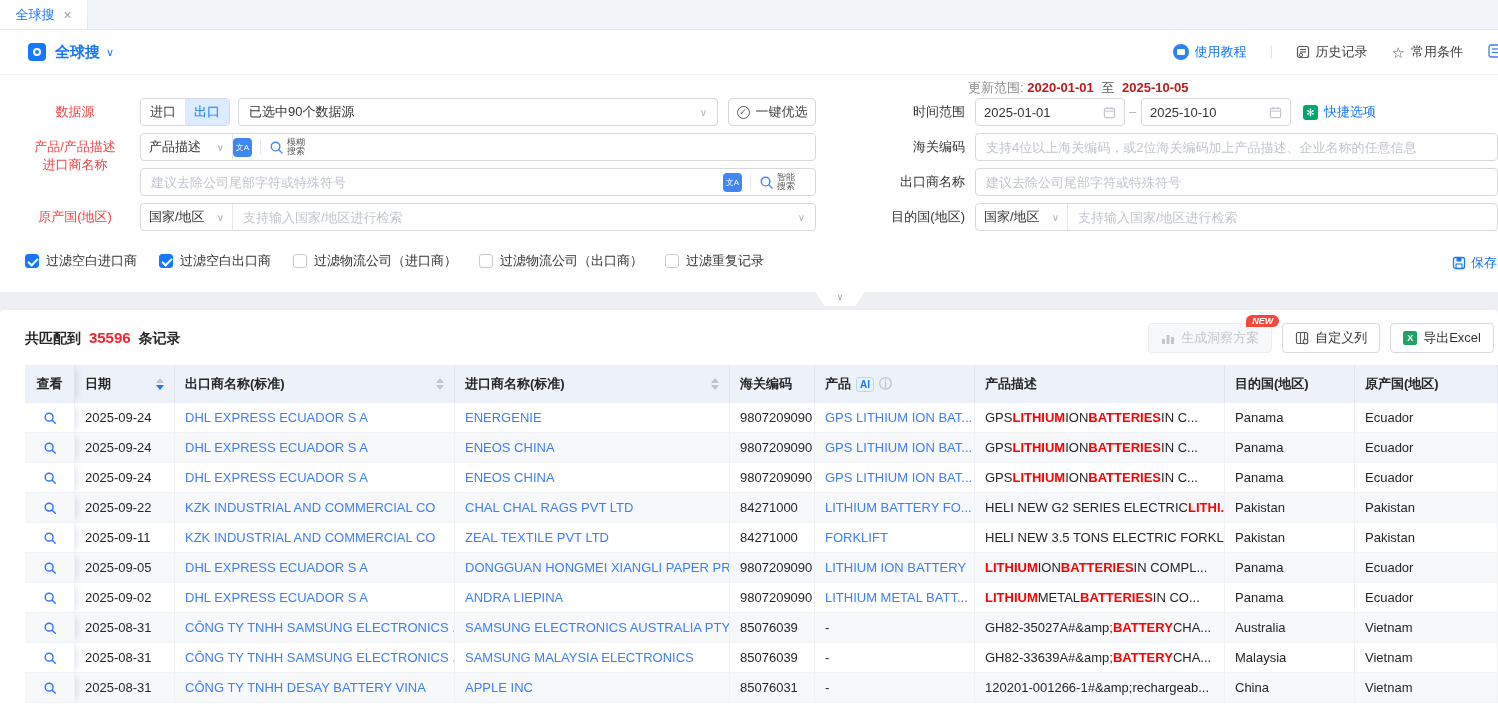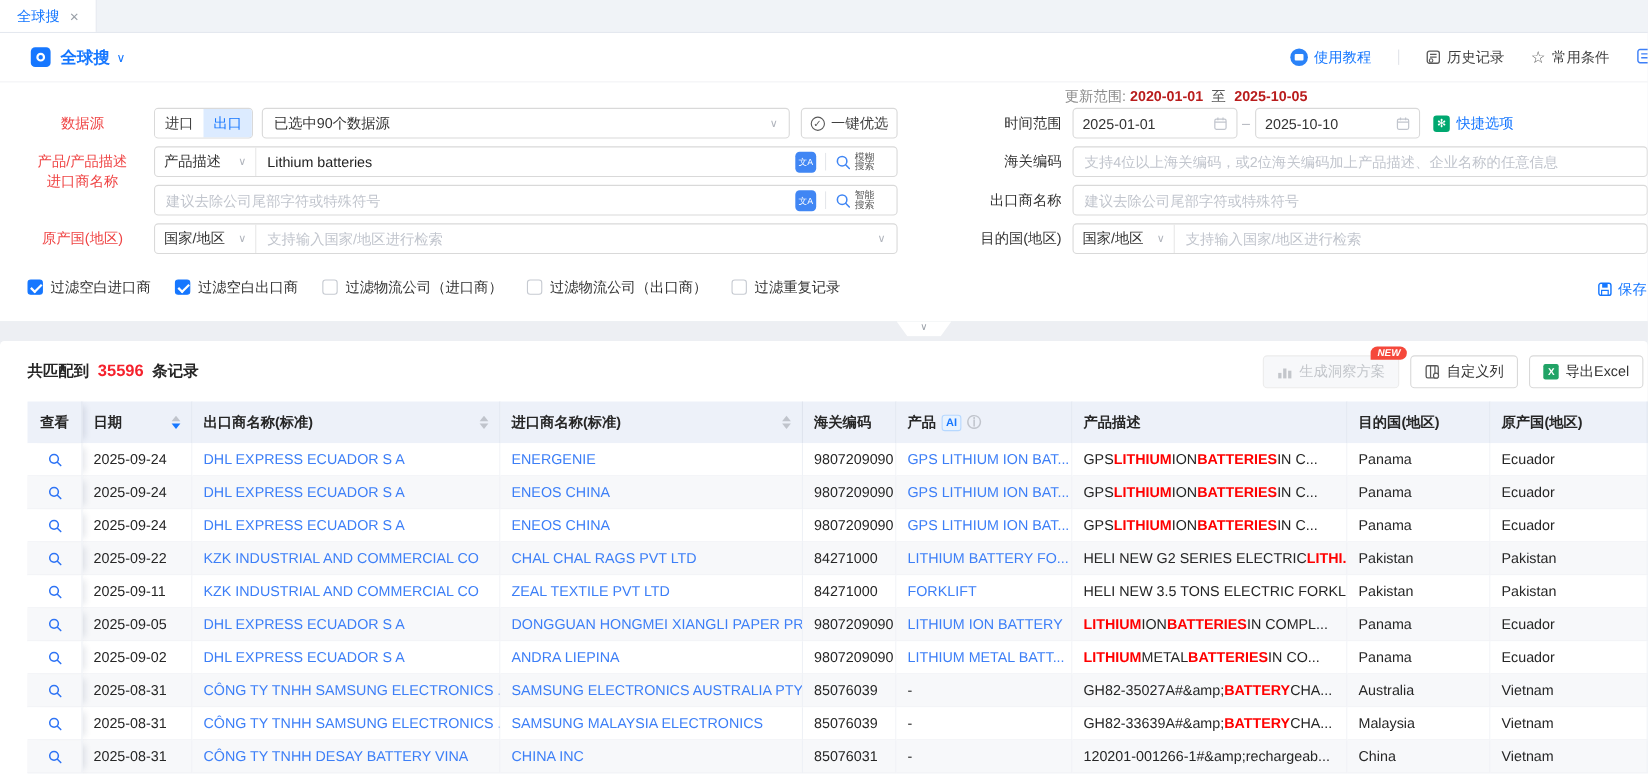--- a/index.html
+++ b/index.html
@@ -190,21 +190,20 @@
     <span class="quick-ic">✻</span>
     <span>快捷选项</span>
   </div>
 
   <div class="flabel" style="top:58px">产品/产品描述</div>
   <div class="fbox composite" style="left:140px; top:58px; width:676px;">
     <div class="comp-sel">
       <span>产品描述</span>
       <span class="chev">∨</span>
     </div>
-    <input value="Lithium batteries" style="">
     <span class="trans-ic">文A</span>
     <span class="vline"></span>
     <div class="mini-search">
       <svg width="15" height="15" viewBox="0 0 16 16">
           <circle cx="7" cy="7" r="4.6" fill="none" stroke="#4086f4" stroke-width="1.5"></circle>
           <line x1="10.4" y1="10.4" x2="14" y2="14" stroke="#4086f4" stroke-width="1.5" stroke-linecap="round"></line>
         </svg>
       <span class="txt">
           <span>模糊</span>
           <span>搜索</span>
@@ -556,21 +555,21 @@
         </div>
         <div class="tr alt">
           <div class="td c0 view">
             <svg width="14" height="14" viewBox="0 0 16 16">
               <circle cx="7" cy="7" r="4.5" fill="none" stroke="#2f74f5" stroke-width="1.6"></circle>
               <line x1="10.5" y1="10.5" x2="14" y2="14" stroke="#2f74f5" stroke-width="1.6" stroke-linecap="round"></line>
             </svg>
           </div>
           <div class="td c1">2025-08-31</div>
           <div class="td c2 link">CÔNG TY TNHH DESAY BATTERY VINA</div>
-          <div class="td c3 link">CHINA INC</div>
+          <div class="td c3 link">APPLE INC</div>
           <div class="td c4">85076031</div>
           <div class="td c5">-</div>
           <div class="td c6">
             <span>120201-001266-1#&amp;amp;rechargeab...</span>
           </div>
           <div class="td c7">China</div>
           <div class="td c8">Vietnam</div>
         </div>
       </div>
   </div>

